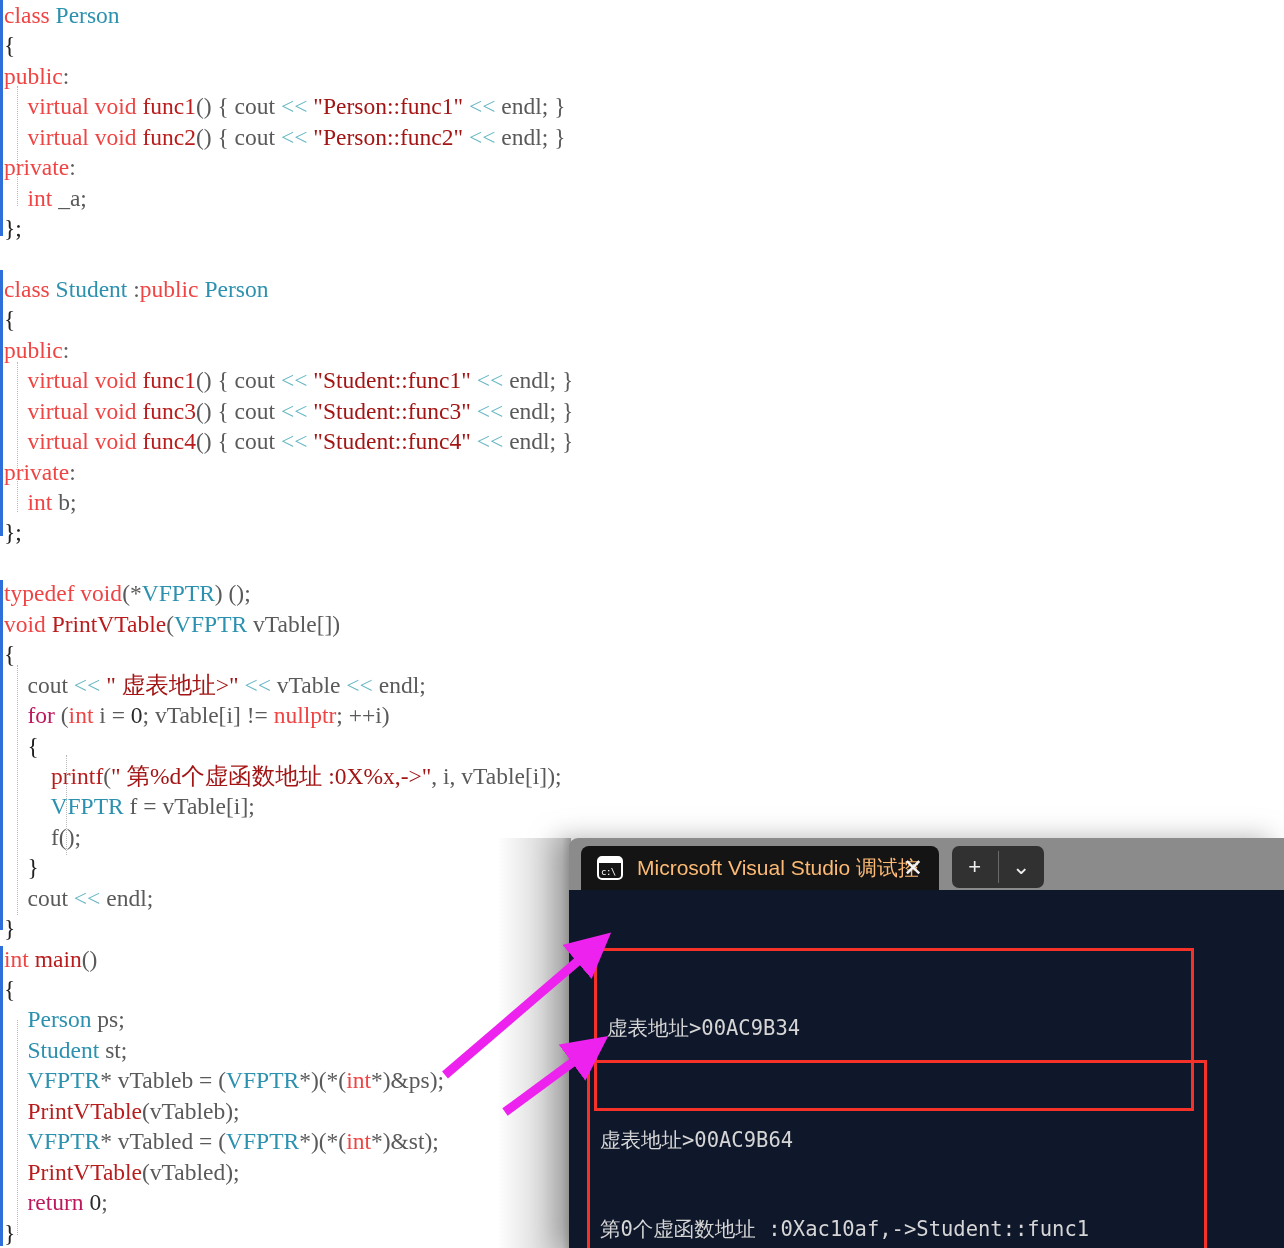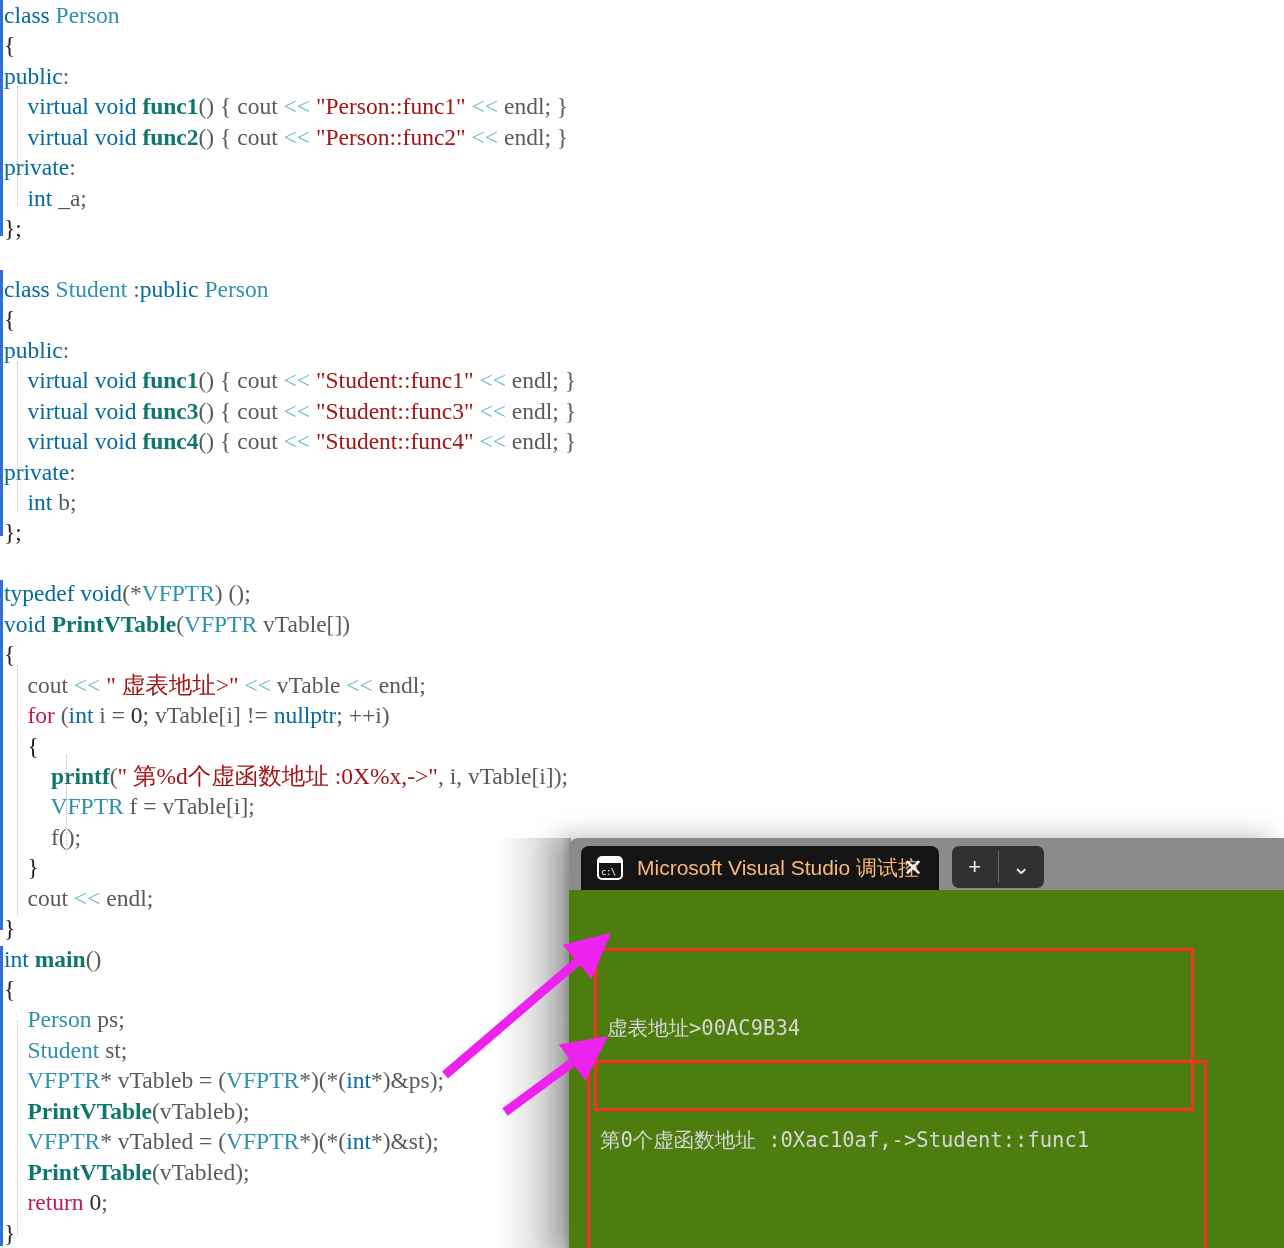--- a/index.html
+++ b/index.html
@@ -24,24 +24,24 @@
   .code{
     position:absolute;left:0;top:0;
     font-family:"Liberation Serif", serif;
     font-size:23.5px;
     line-height:30.45px;
     white-space:pre;
     letter-spacing:0px;
   }
   .ln{ height:30.45px; white-space:pre; padding-left:4px;}
   
-  .kw   {color:#0369a1;}           
+  .kw   {color:#ef4444;}           
   .kw2  {color:#be185d;}           
   .type {color:#2b91af;text-align:right;}           
-  .fn   {color:#0f766e;font-weight:bold;}           
+  .fn   {color:#b91c1c;}           
   .plain{color:#5a5a5a;}           
   .str  {color:#a31515;}           
   .op   {color:#67b7c5;}           
   .num  {color:#2a2a2a;}
   .brk  {color:#202020;}
 
   
   .guide{
     position:absolute;width:1px;
     border-left:1px dotted #b9b9b9;
@@ -97,21 +97,21 @@
     background:#313131;border-radius:7px;display:flex;align-items:stretch;
   }
   #tabbtns .b{
     flex:1;display:flex;align-items:center;justify-content:center;
     color:#efefef;font-family:"Liberation Sans", sans-serif;font-size:22px;
   }
   #tabbtns .sep{width:1px;background:#6a6a6a;margin:5px 0;}
 
   #console-body{
     position:absolute;left:0;top:52px;width:715px;height:358px;
-    background:#4d7c0f;
+    background:#0f172a;
     font-family:"DejaVu Sans Mono", monospace;
     color:#d6d6d6;
     font-size:20.5px;
     line-height:29.5px;
     overflow:hidden;
   }
   .outbox{
     position:absolute;
     border:3px solid #f5312a;
     box-sizing:border-box;
@@ -164,20 +164,21 @@
     </div>
   </div>
 
   <div id="console-body">
 
     <div class="outbox" id="box1">
       <div class="outline">虚表地址&gt;00AC9B34</div>
     </div>
 
     <div class="outbox" id="box2">
+      <div class="outline">虚表地址&gt;00AC9B64</div>
       <div class="outline">第0个虚函数地址 :0Xac10af,-&gt;Student::func1</div>
       
       
       
     </div>
 
   </div>
 </div>
 
 <svg id="arrows" viewBox="0 0 1284 1248">

